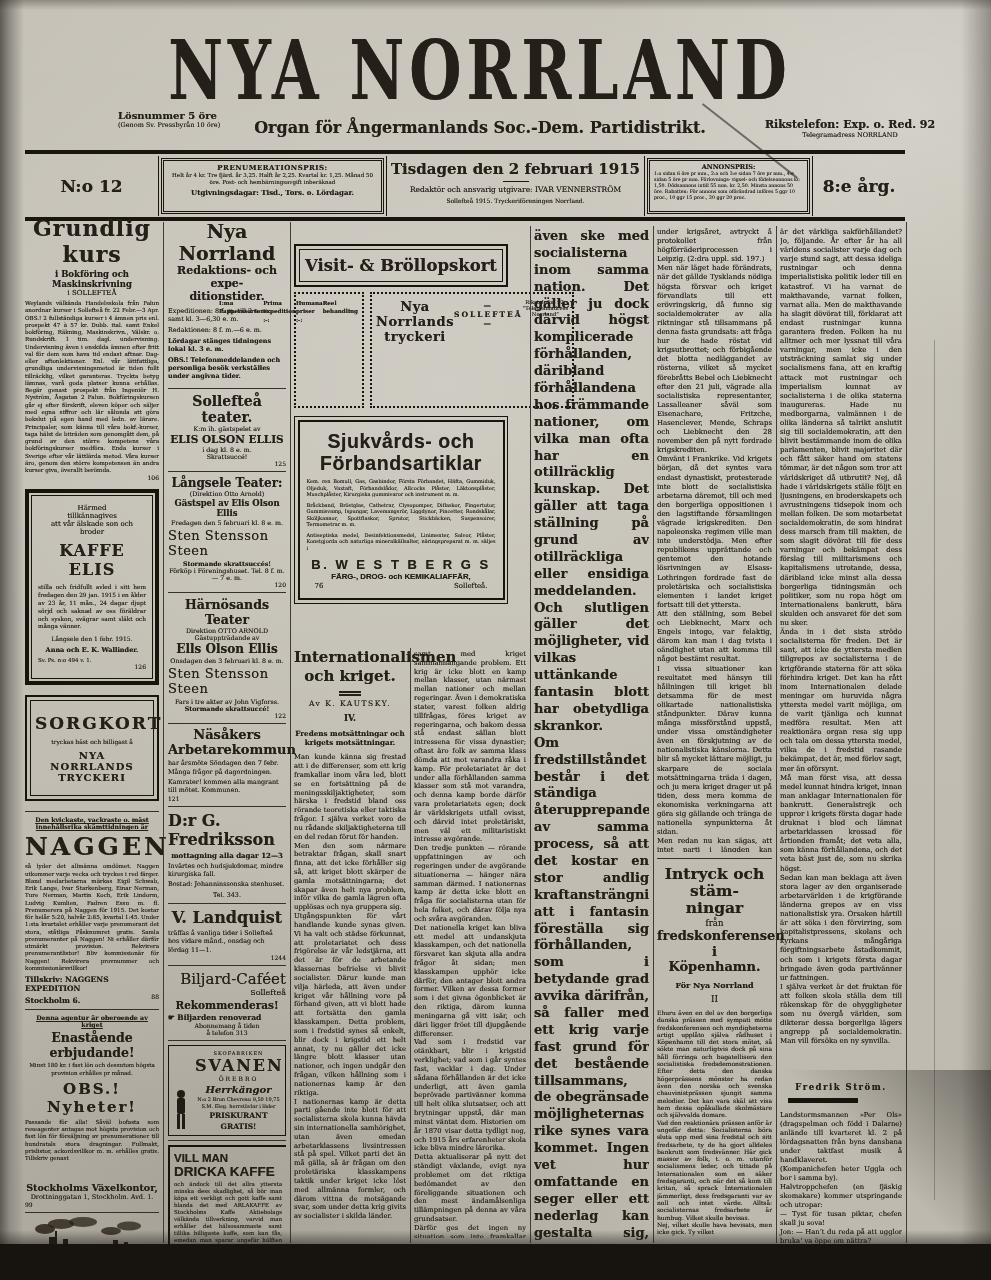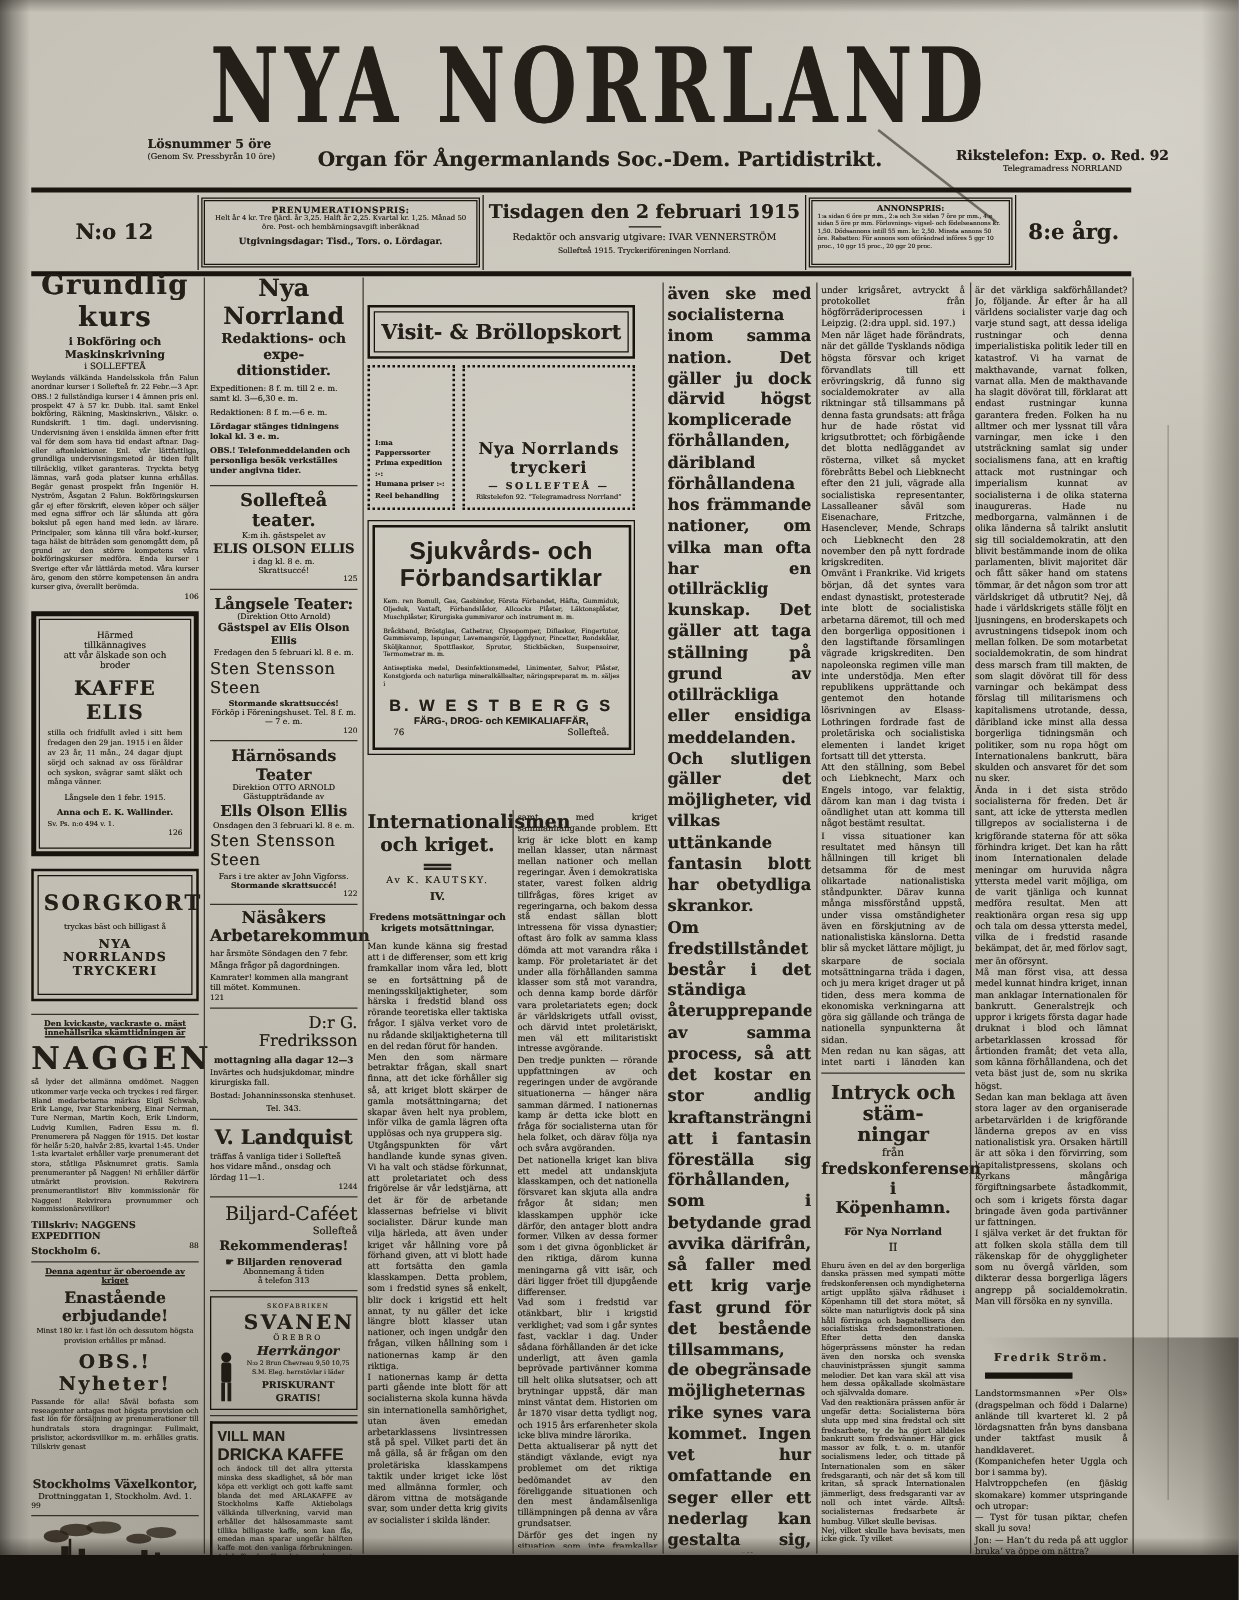--- a/index.html
+++ b/index.html
@@ -114,48 +114,48 @@
   .red-s { font-size:11px; font-weight:bold; text-align:center; line-height:1.2;}
   .red-e { font-size:6.4px; margin-top:3px;}
   .bold { font-weight:bold; }
   .tea-t1 { font-size:14px; font-weight:bold; text-align:center;}
   .tea-sm { font-size:6.3px; text-align:center;}
   .tea-name { font-size:10.5px; font-weight:bold; text-align:center; margin:1px 0;}
   .tea-name2 { font-size:13px; text-align:left; margin:2px 0; letter-spacing:.5px;}
   .tea-t2 { font-size:12px; font-weight:bold; text-align:center;}
   .nas-t { font-size:13px; font-weight:bold; text-align:center; line-height:1.15;}
   .bsec .bb { font-size:6.4px; line-height:1.3; margin-top:2px;}
-  .dr-t { font-size:13px; font-weight:normal; text-align:right;}
+  .dr-t { font-size:16px; font-weight:bold; text-align:left;}
   .dr-s { font-size:7px; font-weight:bold; text-align:center; margin:2px 0;}
   .land-t { font-size:16px; font-weight:bold; text-align:center;}
   .bil-t { font-size:15px; font-weight:normal; text-align:right;}
   .bil-s { font-size:8px; text-align:right; }
   .bil-r { font-size:10.5px; font-weight:bold; text-align:center; margin:2px 0;}
-  .bil-h { font-size:7.5px; font-weight:bold; text-align:center;}
+  .bil-h { font-size:7.5px; font-weight:bold; text-align:left;}
   .bil-a { font-size:6.2px; text-align:center;}
   .sva-box { border:1.5px solid #17130d; padding:4px 3px 4px 26px; position:relative; text-align:center;}
   .sva-s0 { font-size:5px; letter-spacing:1px;}
   .sva-t { font-size:16px; font-weight:bold; letter-spacing:2px;}
   .sva-s1 { font-size:6px; letter-spacing:2px;}
   .sva-s2 { font-size:10px; font-style:italic; font-weight:bold; margin-top:2px;}
   .sva-s3 { font-size:5px; margin-top:1px;}
   .sva-s5 { font-size:7.5px; font-weight:bold; margin-top:2px;}
   .sva-man { position:absolute; left:3px; bottom:4px; }
   .kaf-t { font-family:"Liberation Sans",sans-serif; font-weight:bold; text-align:left;}
   .kaf-t1 { font-size:11.5px; }
   .kaf-t2 { font-size:13.5px; margin-bottom:2px;}
   .kaf-body { font-size:5.5px; line-height:1.28; text-align:justify;}
   .kaffe-box { border:2px solid #17130d; border-right:none; padding:5px 4px;}
 
   
   .visit-box { border:2px solid #17130d; padding:3px; }
   .visit-in { border:1px solid #17130d; padding:6px 4px; text-align:center;
     font-size:16.5px; font-weight:bold; }
   .dotrow { display:flex; gap:6px; margin-top:5px; height:116px;}
-  .dotbox { border:2.5px dotted #17130d; display:flex; flex-direction:column; justify-content:flex-end; padding:5px 4px;}
+  .dotbox { border:2.5px dotted #17130d; display:flex; flex-direction:row; justify-content:flex-end; padding:5px 4px;}
   .dot-l { width:70px; }
   .dot-l div { font-size:5.6px; font-weight:bold; line-height:1.5;}
   .dot-r { flex:1; text-align:center;}
   .dot-r .t { font-size:13px; font-weight:bold; letter-spacing:.5px;}
   .dot-r .s { font-size:7.5px; font-weight:bold; letter-spacing:2px; margin:2px 0;}
   .dot-r .f { font-size:5.3px; }
   .sjuk-out { border:1px solid #17130d; padding:2.5px; margin-top:8px;}
   .sjuk-in { border:2px solid #17130d; padding:8px 7px; }
   .sjuk-t { font-family:"Liberation Sans",sans-serif; font-size:19.5px; font-weight:bold;
     text-align:center; line-height:1.15; letter-spacing:.5px;}

